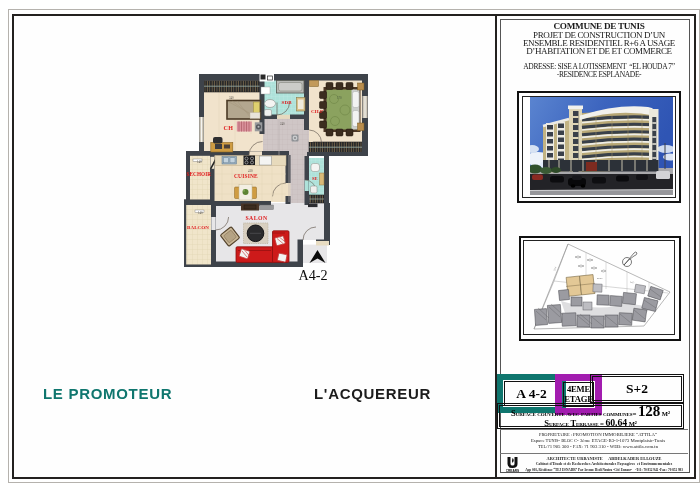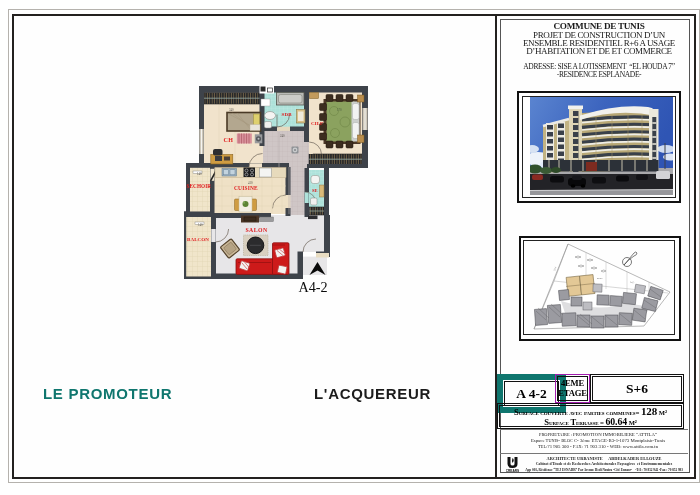--- a/index.html
+++ b/index.html
@@ -200,31 +200,31 @@
   <text x="24" y="30" transform="rotate(-70 24 30)">21.4</text>
   <text x="99" y="42" transform="rotate(6 99 42)">14.2</text>
 </g>
 </svg>
 </div>
 
 <div class="abs" style="left:497px;top:374px;width:55px;height:25px;border:6px solid #0f766e;padding:1px;">
   <div style="width:100%;height:100%;border:1px solid #111;box-sizing:border-box;display:flex;align-items:center;justify-content:center;font-weight:bold;font-size:13.5px;">A 4-2</div>
 </div>
 
-<div class="abs" style="left:555px;top:374px;width:31px;height:25px;border:1px solid #a21caf;padding:1px;">
+<div class="abs" style="left:555px;top:374px;width:31px;height:25px;border:7px solid #a21caf;padding:1px;">
   <div style="width:100%;height:100%;border:1px solid #111;box-sizing:border-box;display:flex;align-items:center;justify-content:center;text-align:center;font-weight:bold;font-size:8.6px;letter-spacing:-0.2px;line-height:9.6px;">4EME<br>ETAGE</div>
 </div>
 
 <div class="abs" style="left:590px;top:374px;width:90px;height:25px;border:1px solid #111;padding:1px;">
-  <div style="width:100%;height:100%;border:1px solid #111;box-sizing:border-box;display:flex;align-items:center;justify-content:center;font-weight:bold;font-size:13.5px;">S+6</div>
+  <div style="width:100%;height:100%;border:1px solid #111;box-sizing:border-box;display:flex;align-items:center;justify-content:center;font-weight:bold;font-size:13.5px;">S+2</div>
 </div>
 
 <div class="abs" style="left:497px;top:403px;width:183px;height:22px;border:1px solid #111;padding:1px;">
   <div style="width:100%;height:100%;border:1px solid #111;box-sizing:border-box;text-align:center;font-weight:bold;font-variant:small-caps;font-size:6.9px;letter-spacing:-0.1px;line-height:9.2px;padding-top:0.5px;white-space:nowrap;">
-    <span style="font-size:8.6px;">S</span>urface couverte avec parties communes= <span style="font-size:11px;font-variant:normal;">128</span> <span style="font-size:6.6px;">M</span>²<br>
+    <span style="font-size:8.6px;">S</span>urface couverte avec parties communes= <span style="font-size:15px;font-variant:normal;">128</span> <span style="font-size:6.6px;">M</span>²<br>
     <span style="font-size:8.6px;">S</span>urface <span style="font-size:8.6px;">T</span>errasse = <span style="font-size:9.8px;font-variant:normal;">60.64</span> <span style="font-size:6.6px;">M</span>²
   </div>
 </div>
 
 <div class="abs" style="left:500px;top:429px;width:181px;height:1px;background:#777;"></div>
 
 <div class="abs" style="left:500px;top:431.5px;width:182px;text-align:center;font-size:4.8px;line-height:6.4px;color:#222;white-space:nowrap;">
   <span style="font-size:4.4px;">PROPRIETAIRE&nbsp;:</span> PROMOTION IMMOBILIERE “ATTILA”<br>
   Espace T<span style="font-size:4.2px;">UNIS</span>- B<span style="font-size:4.2px;">LOC</span> C- 3ème ETAGE-B3-1-1073 Montplaisir-Tunis<br>
   T<span style="font-size:4.2px;">EL</span>:71 905 300 - F<span style="font-size:4.2px;">AX</span>: 71 903 310 - WEB: www.attila.com.tn
@@ -239,21 +239,21 @@
   <text x="6.5" y="16" text-anchor="middle" font-size="3.2" font-family="Liberation Sans" font-weight="bold" fill="#111">CREARS</text>
 </svg>
 </div>
 
 <div class="abs" style="left:513px;top:456px;width:168px;text-align:center;color:#222;white-space:nowrap;">
   <div style="font-size:4.4px;font-weight:bold;letter-spacing:0px;">ARCHITECTE URBANISTE&nbsp;&nbsp;&nbsp;&nbsp;&nbsp;ABDELKADER ELLOUZE</div>
   <div style="font-size:3.8px;font-weight:bold;margin-top:1.2px;">Cabinet d'Etude et de Recherches Architecturales Paysagères&nbsp; et Environnementales</div>
   <div style="font-size:3.4px;font-weight:bold;margin-top:1.5px;letter-spacing:-0.05px;">App 001, Résidence “TEJ ESNADR” Par Avenue Hedi Nouira -Cité Ennasr-&nbsp;&nbsp;&nbsp; -Tél&nbsp;: 70 852 942 -Fax&nbsp;: 70 852 983</div>
 </div>
 
-<div class="abs" style="left:165px;top:76px;width:205px;height:225px;" id="plan">
+<div class="abs" style="left:165px;top:64px;width:205px;height:225px;" id="plan">
 <svg width="205" height="225" viewBox="165 80 205 225" font-family="Liberation Serif">
 <defs>
 <pattern id="hatch" width="2.4" height="12" patternUnits="userSpaceOnUse">
   <rect width="2.4" height="12" fill="#222428"></rect>
   <rect x="0.7" width="0.8" height="12" fill="#7d6c4c"></rect>
 </pattern>
 <pattern id="tile" width="5" height="5" patternUnits="userSpaceOnUse">
   <rect width="5" height="5" fill="#f0e5ca"></rect>
   <path d="M0 0H5M0 0V5" stroke="#e0d2b2" stroke-width="0.7"></path>
 </pattern>

